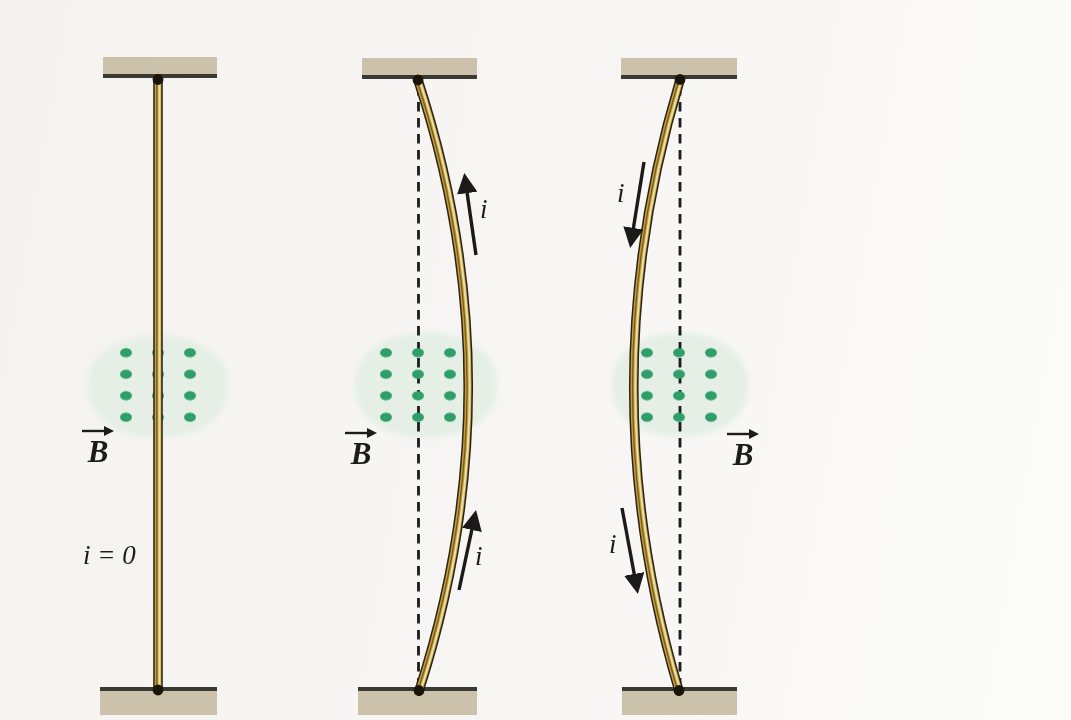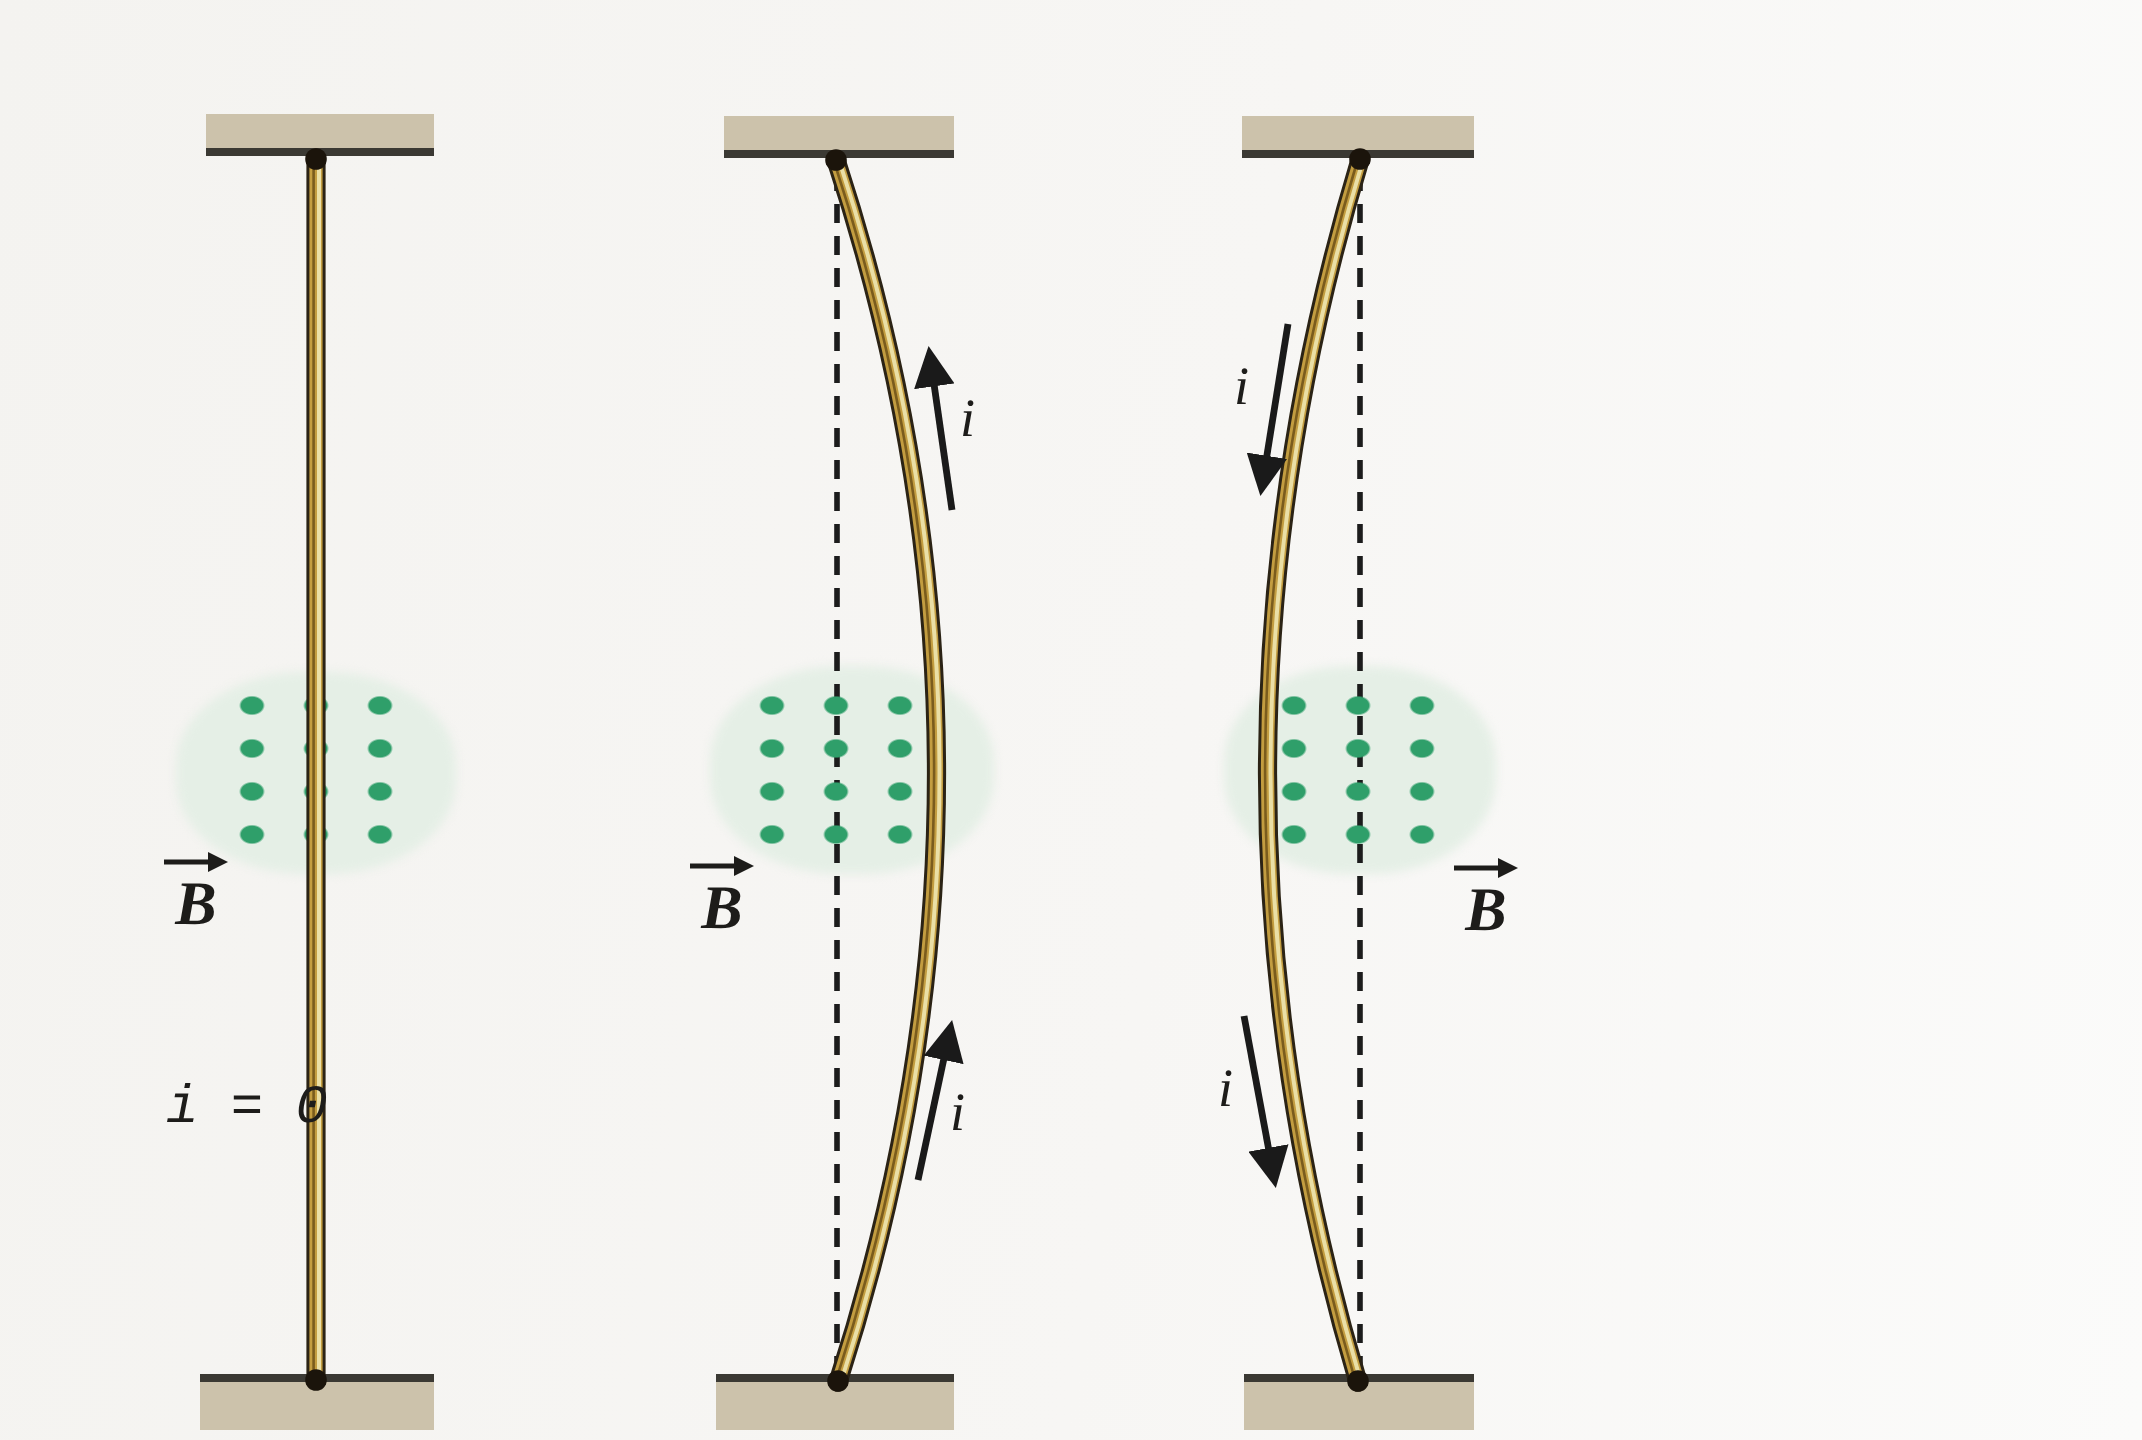--- a/index.html
+++ b/index.html
@@ -124,19 +124,19 @@
     <span class="letter">B</span>
   </div>
   <div class="veclabel" style="left:725px; top:427px;">
     <svg width="34" height="12" viewBox="0 0 34 12">
       <path d="M1,7 H25" stroke="#1d1c1a" stroke-width="2.4" fill="none"></path>
       <path d="M23,2 L33,7 L23,12 Z" fill="#1d1c1a"></path>
     </svg>
     <span class="letter">B</span>
   </div>
 
-  <div class="ilabel" style="left:83px;  top:542px;font-family:Liberation Mono, monospace;">i = 0</div>
+  <div class="ilabel" style="left:83px;  top:542px;">i = 0</div>
   <div class="ilabel" style="left:480px; top:196px;">i</div>
   <div class="ilabel" style="left:475px; top:543px;">i</div>
   <div class="ilabel" style="left:617px; top:180px;">i</div>
   <div class="ilabel" style="left:609px; top:531px;">i</div>
 
 </div>
 
 </body></html>

